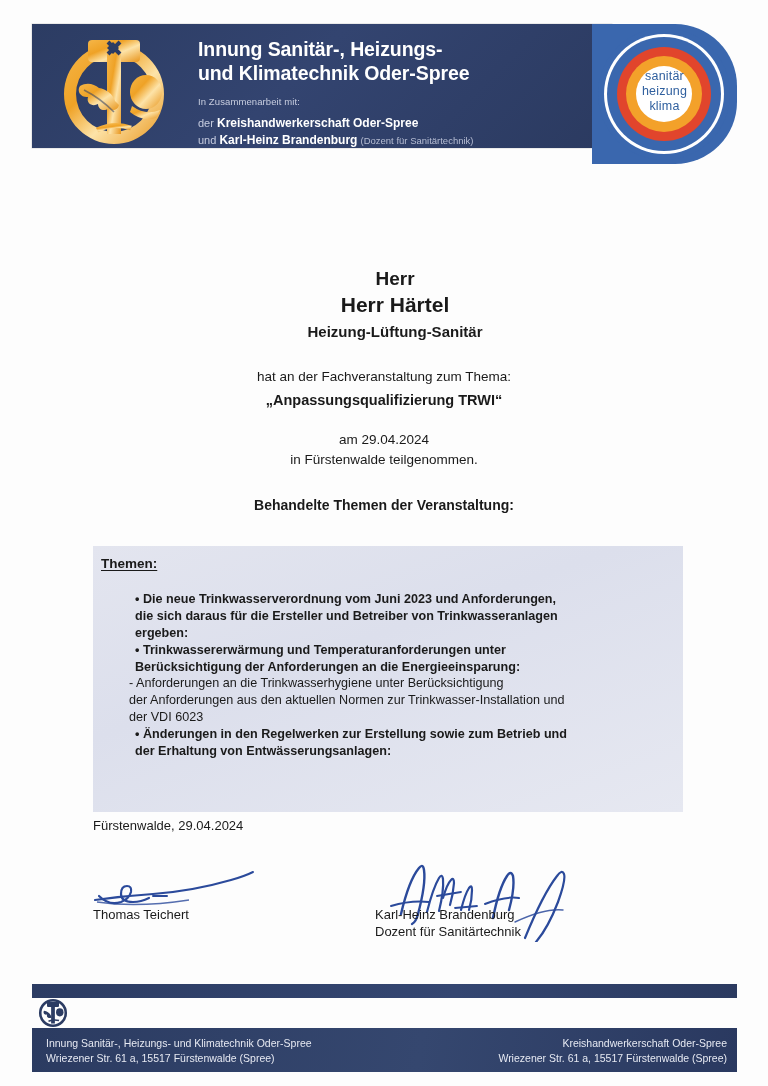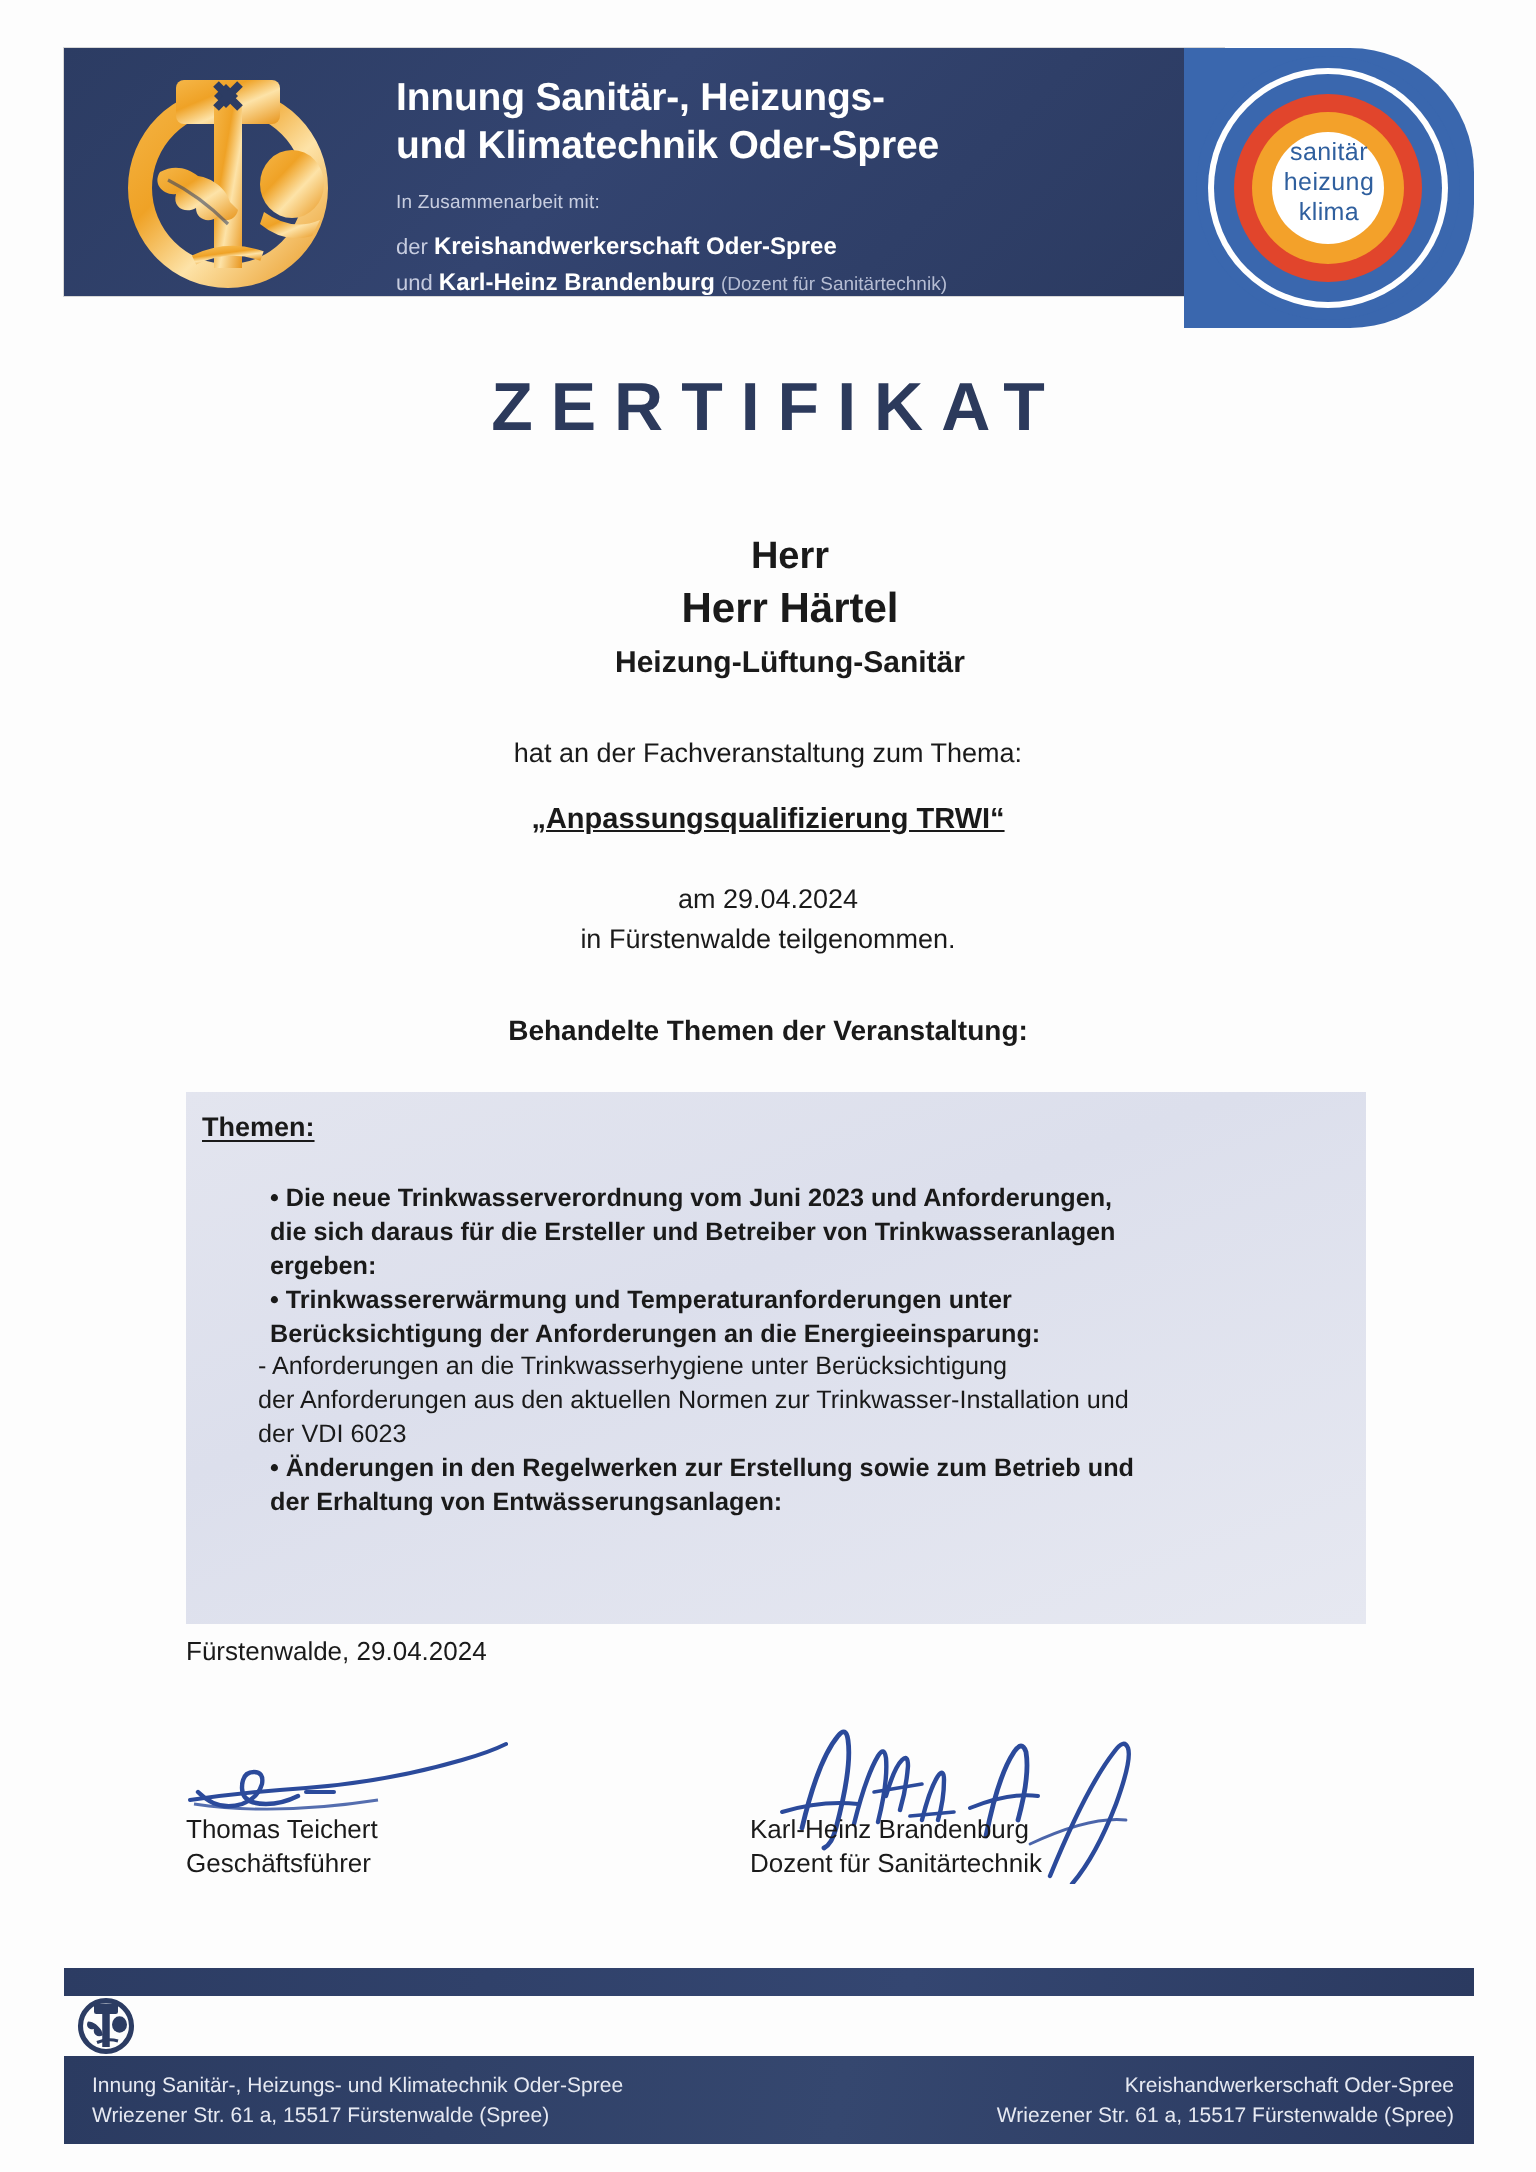--- a/index.html
+++ b/index.html
@@ -154,22 +154,21 @@
   .body-block {
     position: absolute;
     left: 0; right: 0;
     top: 369px;
     text-align: center;
   }
   .line-intro { font-size: 13.5px; }
   .line-topic {
     font-size: 14.5px;
     font-weight: bold;
-    margin-top: 18px;
-    text-decoration: underline;
+    margin-top: 8px;
   }
   .line-date {
     font-size: 13.5px;
     margin-top: 22px;
     line-height: 1.45;
     white-space: pre-line;
   }
   .line-heading {
     font-size: 14px;
     font-weight: bold;
@@ -340,21 +339,20 @@
     <div class="shk-ring ring-white"></div>
     <div class="shk-ring ring-navy"></div>
     <div class="shk-ring ring-red"></div>
     <div class="shk-ring ring-org"></div>
     <div class="shk-ring ring-core"></div>
     <div class="shk-text">sanitär
 heizung
 klima</div>
   </div>
 
-  <div class="cert-title">ZERTIFIKAT</div>
 
   <div class="recipient">
     <div class="salutation">Herr</div>
     <div class="person-name">Herr Härtel</div>
     <div class="person-trade">Heizung-Lüftung-Sanitär</div>
   </div>
 
   <div class="body-block">
     <div class="line-intro">hat an der Fachveranstaltung zum Thema:</div>
     <div class="line-topic">„Anpassungsqualifizierung TRWI“</div>
@@ -382,21 +380,20 @@
   <div class="place-date">Fürstenwalde, 29.04.2024</div>
 
   <div class="sig-group sig-left">
     <svg class="sig-ink" width="240" height="70" viewBox="0 0 240 70">
       <path d="M2 48 q28 -4 58 -6 q40 -3 78 -14 q14 -4 22 -8" stroke="#2b4a9b" stroke-width="2" fill="none" stroke-linecap="round"></path>
       <path d="M6 44 q10 10 22 6 q8 -3 10 -10 q1 -6 -4 -6 q-6 0 -6 8 q0 8 12 8 q8 0 16 -4" stroke="#2b4a9b" stroke-width="2.2" fill="none" stroke-linecap="round"></path>
       <path d="M60 44 l14 0" stroke="#2b4a9b" stroke-width="2" fill="none" stroke-linecap="round"></path>
       <path d="M4 50 q40 6 92 -2" stroke="#2b4a9b" stroke-width="1.4" fill="none" opacity="0.8"></path>
     </svg>
     <div class="sig-name">Thomas Teichert</div>
-    <div class="sig-role">Geschäftsführer</div>
   </div>
 
   <div class="sig-group sig-right">
     <svg class="sig-ink" width="270" height="90" viewBox="0 0 270 90">
       <g stroke="#2b4a9b" fill="none" stroke-linecap="round">
         <path d="M26 62 q8 -34 18 -46 q4 -5 5 2 q2 14 -6 44 q-2 8 -6 10" stroke-width="2.4"></path>
         <path d="M16 54 q20 -6 38 -4" stroke-width="2"></path>
         <path d="M52 60 q6 -24 12 -34 q3 -5 4 1 q1 12 -4 32" stroke-width="2.2"></path>
         <path d="M68 46 q4 -14 8 -18 q3 -3 3 3 q-1 12 -4 22" stroke-width="2.2"></path>
         <path d="M62 44 l24 -4" stroke-width="1.8"></path>

